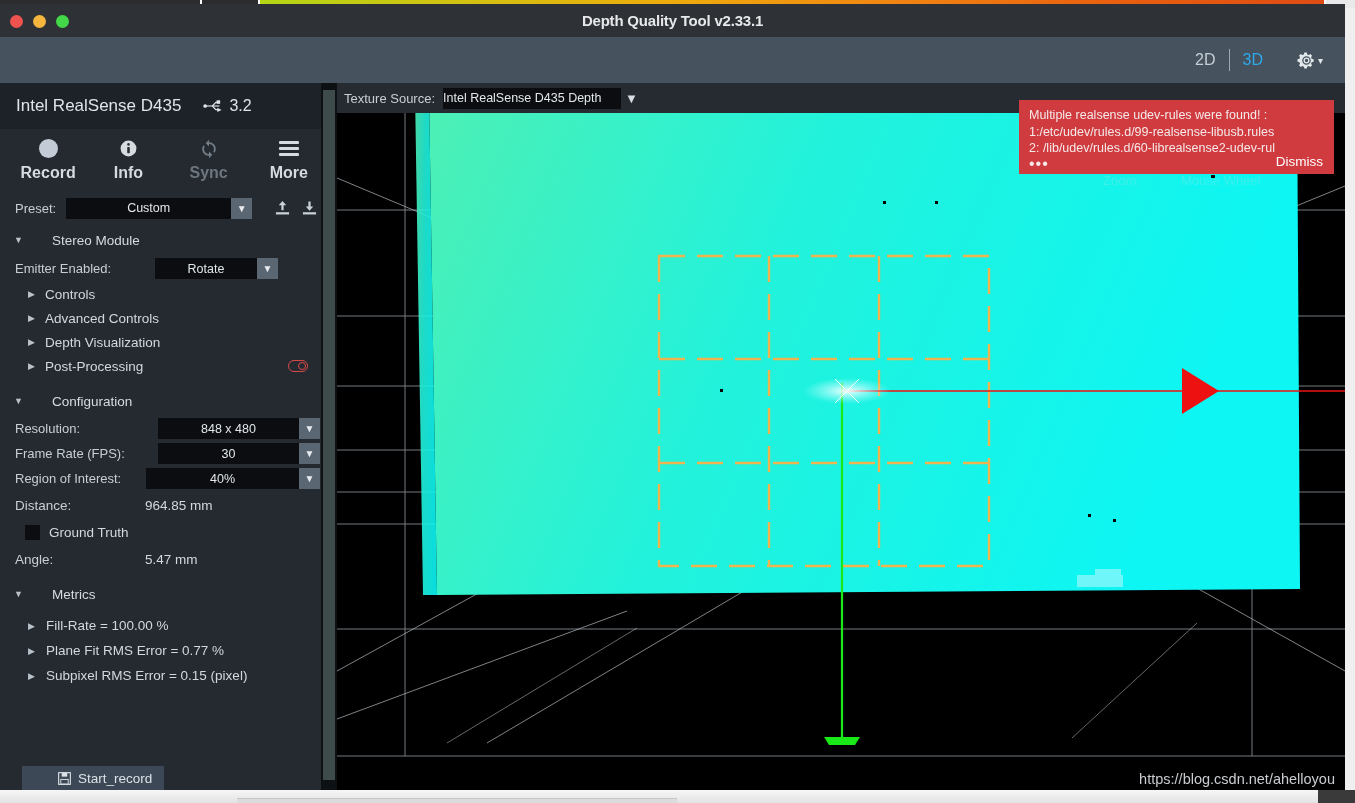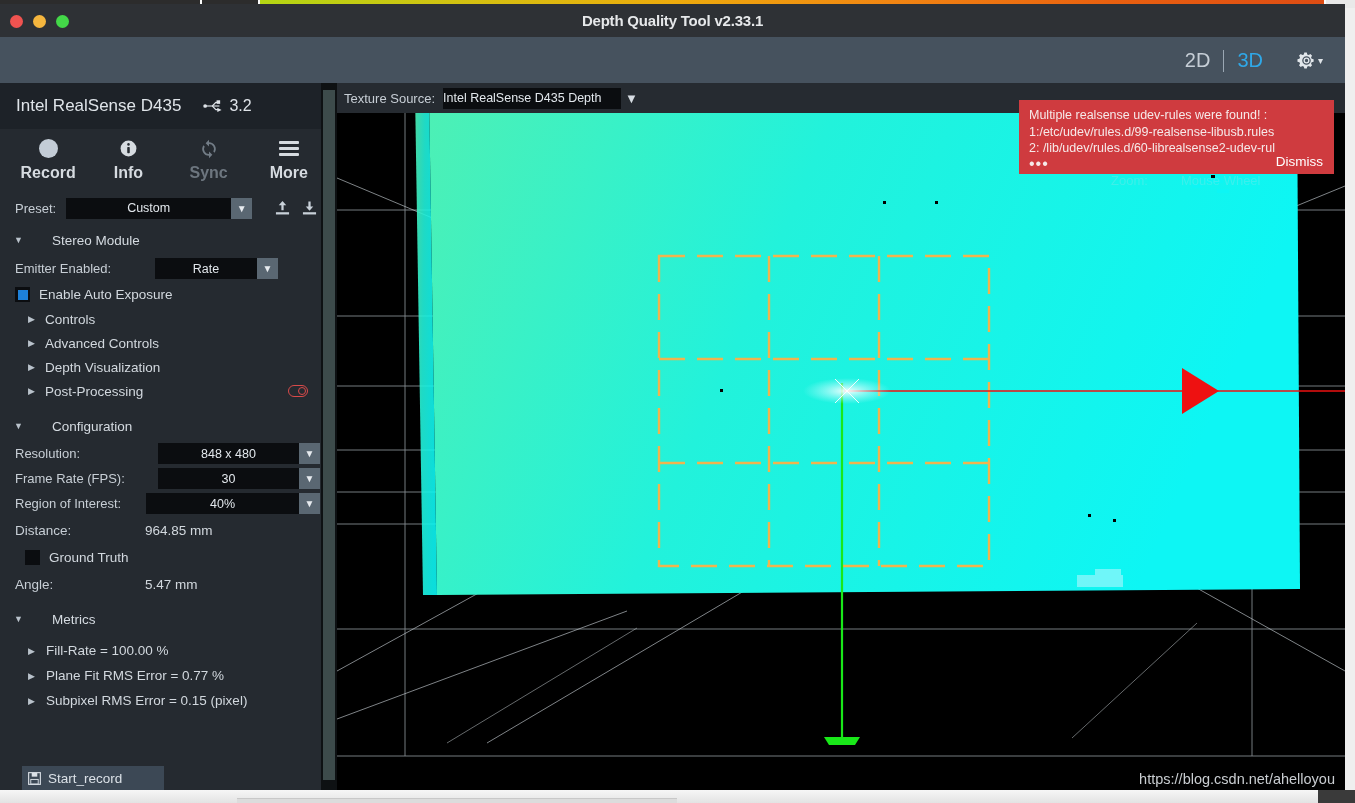--- a/index.html
+++ b/index.html
@@ -54,21 +54,21 @@
     color: #e6e8ea; font-size: 15px; font-weight: bold;
     letter-spacing: -0.2px;
   }
 
   
   .topbar {
     position: absolute; left: 0; top: 33px; width: 1345px; height: 46px;
     background: #46525e;
   }
   .viewmode { position: absolute; right: 82px; top: 12px; display: flex; align-items: center; gap: 13px; }
-  .vm-btn { color: #c6ced6; font-size: 20px; cursor: pointer; }
+  .vm-btn { color: #c6ced6; font-size: 16px; cursor: pointer; }
   .vm-btn.active { color: #2fa8e8; }
   .vm-sep { width: 1px; height: 22px; background: #9aa7b3; }
   .gear-wrap { position: absolute; right: 22px; top: 14px; display: flex; align-items: center; gap: 2px; cursor: pointer; }
   .gear-svg { width: 19px; height: 19px; display: block; }
   .gear-caret { color: #dfe4e8; font-size: 10px; line-height: 1; }
 
   
   .sidebar {
     position: absolute; left: 0; top: 79px; width: 337px; height: 708px;
     background: #252a30; overflow: hidden;
@@ -128,21 +128,21 @@
   .cfg-row { display: flex; align-items: center; height: 24px; padding-left: 15px; }
   .cfg-row .k { color: #c7ced5; font-size: 13.5px; width: 130px; }
   .cfg-row .v { color: #d2d8de; font-size: 13.5px; }
 
   .metric-row { display: flex; align-items: center; gap: 11px; height: 25px; padding-left: 28px; cursor: pointer; }
   .metric-row .name { color: #d2d8de; font-size: 13.5px; }
 
   .start-rec {
     position: absolute; left: 22px; bottom: 0; width: 142px; height: 25px;
     background: #3c4855; display: flex; align-items: center; gap: 7px;
-    padding-left: 6px; cursor: pointer;
+    padding-left: 36px; cursor: pointer;
   }
   .start-rec .lbl { color: #dbe1e7; font-size: 13.5px; }
   .floppy { width: 13px; height: 13px; }
 
   
   .sb-track {
     position: absolute; left: 321px; top: 79px; width: 16px; height: 708px;
     background: #0e1113;
   }
   .sb-thumb {
@@ -160,21 +160,21 @@
     background: #262b31; z-index: 6; display: flex; align-items: center; padding-left: 7px; gap: 8px;
   }
   .vp-canvas { position: absolute; left: 0; top: 0; width: 1008px; height: 708px; }
 
   .hint-overlay {
     position: absolute; right: 12px; top: 26px; z-index: 4;
     color: rgba(210,218,226,0.22); font-size: 13px;
   }
   .hint-icons { display: flex; justify-content: flex-end; gap: 26px; margin-bottom: 7px; padding-right: 6px; }
   .hint-icons svg { width: 17px; height: 17px; opacity: 0.3; }
-  .hint-line { display: flex; gap: 6px; line-height: 19px; justify-content: flex-end; }
+  .hint-line { display: flex; gap: 14px; line-height: 19px; justify-content: flex-end; }
   .hint-line .hk { width: 64px; }
   .hint-line .hv { width: 152px; }
 
   .notif {
     position: absolute; left: 682px; top: 17px; width: 315px; height: 74px;
     background: #cf3b3f; z-index: 9; padding: 7px 9px 0 10px;
   }
   .notif .msg { color: #f6e9e9; font-size: 12.5px; line-height: 16.5px; }
   .notif .footer { position: absolute; left: 10px; right: 11px; bottom: 5px; display: flex; justify-content: space-between; align-items: flex-end; }
   .notif .ellipsis { color: #f6e9e9; font-size: 16px; line-height: 10px; letter-spacing: 1px; cursor: pointer; }
@@ -298,31 +298,25 @@
       </div>
 
       <div class="tree-head">
         <span class="tri-d">▼</span>
         <span class="name">Stereo Module</span>
       </div>
 
       <div class="row" style="height:27px">
         <span class="lbl-static" style="width:140px">Emitter Enabled:</span>
         <span class="combo">
-          <span class="val" style="width:102px">Rate</span>
+          <span class="val" style="width:102px">Rotate</span>
           <span class="arrow">▼</span>
         </span>
       </div>
 
-      <div class="row">
-        <span class="cb">
-            <i></i>
-          </span>
-        <span class="cb-lbl">Enable Auto Exposure</span>
-      </div>
 
       <div class="sub-row">
         <span class="tri-r">▶</span>
         <span class="name">Controls</span>
       </div>
       <div class="sub-row">
         <span class="tri-r">▶</span>
         <span class="name">Advanced Controls</span>
       </div>
       <div class="sub-row">

